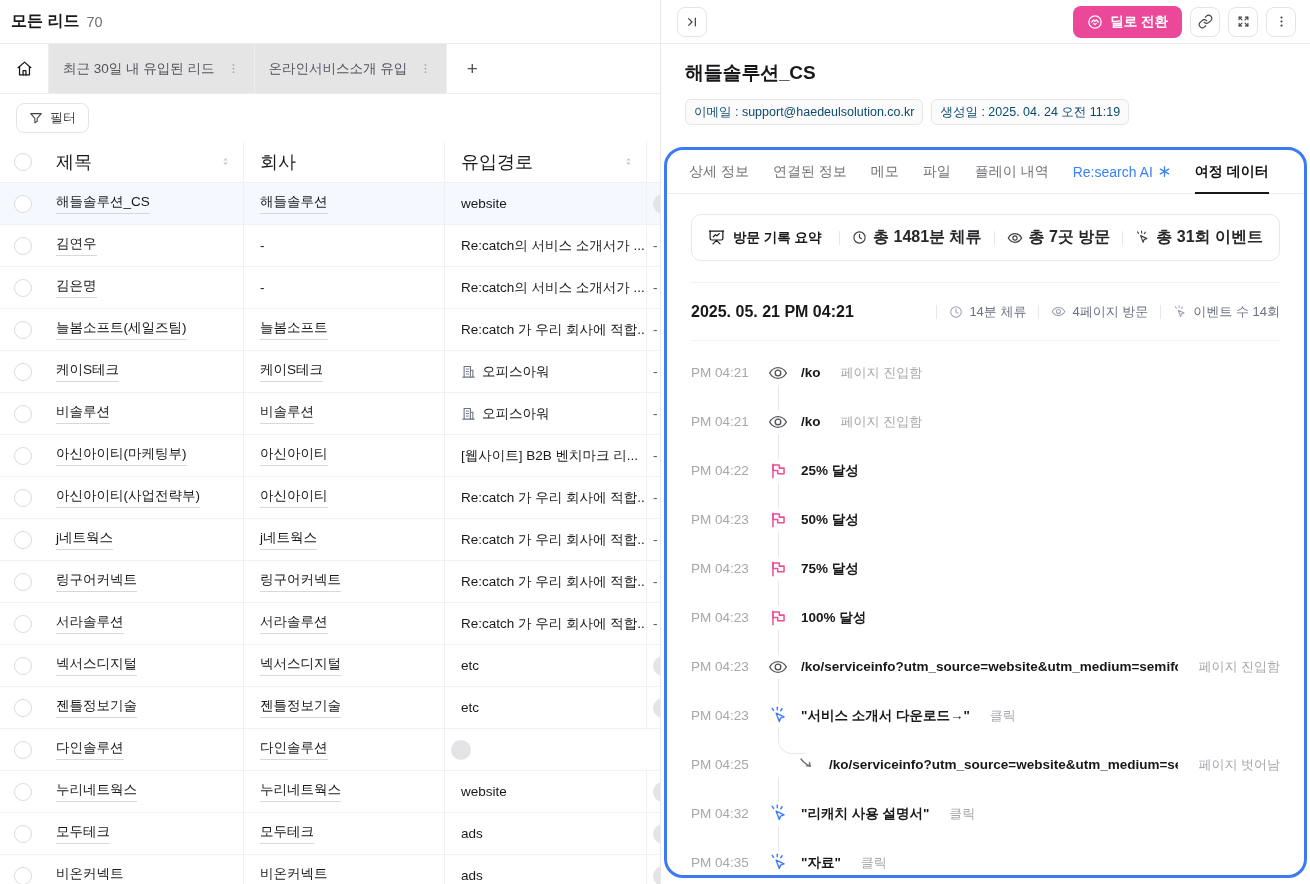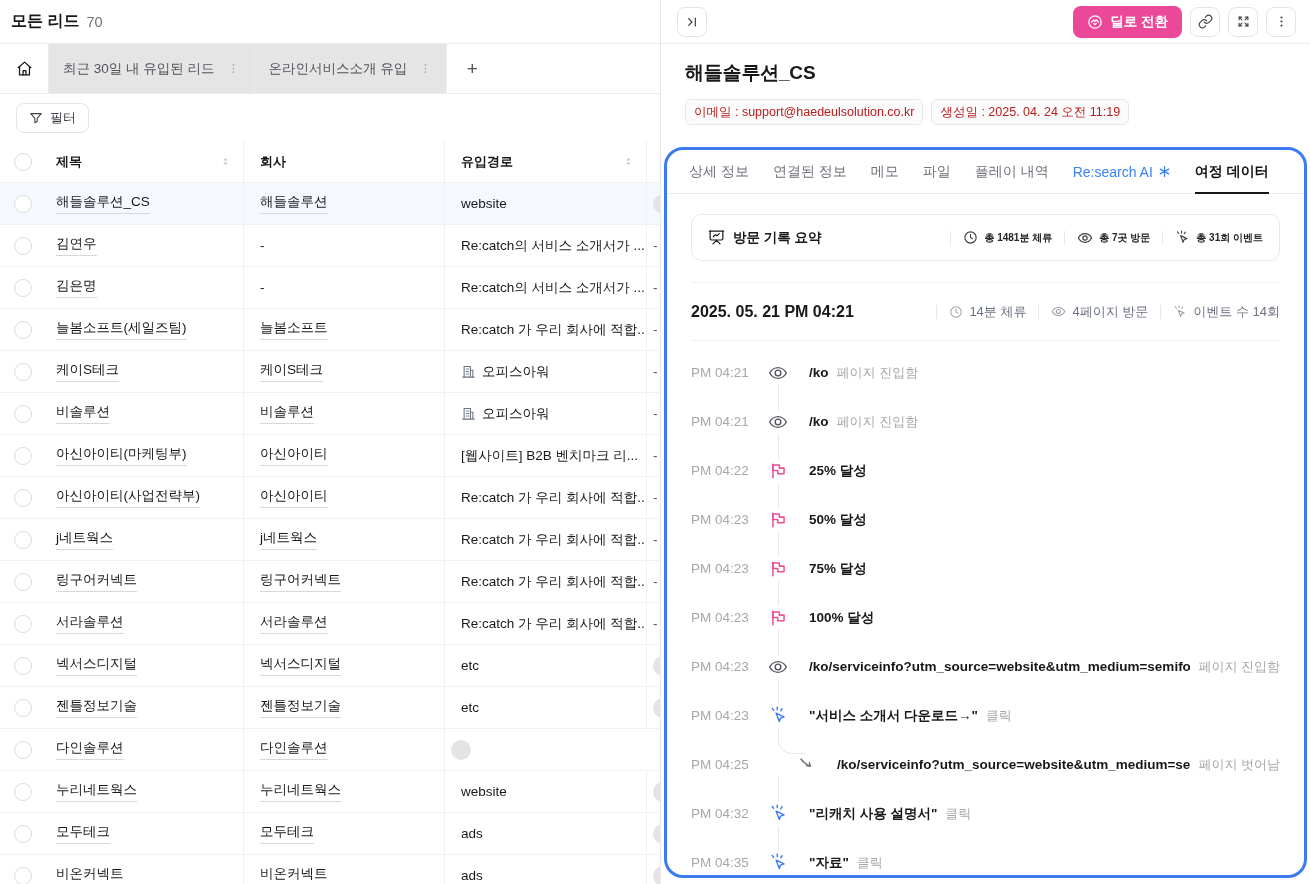--- a/index.html
+++ b/index.html
@@ -19,21 +19,21 @@
         display:flex;align-items:center;gap:12px;padding:0 14px;font-size:13.5px;color:#52525B;cursor:pointer}
   .vtab + .vtab{border-left:none}
   .vtab-kebab{color:#A1A1AA;display:flex}
   .add-view{display:flex;align-items:center;justify-content:center;width:50px;color:#52525B;cursor:pointer}
   .filterbar{height:47px;display:flex;align-items:center;padding:0 16px}
   .filter-btn{display:inline-flex;align-items:center;gap:7px;height:30px;padding:0 12px;border:1px solid #E4E4E7;
         border-radius:8px;background:#fff;font-size:13px;font-weight:400;color:#3F3F46;cursor:pointer}
 
   .tbl{width:660px}
   .trow{display:flex;align-items:center;height:42px;border-bottom:1px solid #F1F1F3;font-size:13.5px;background:#fff}
-  .trow.head{font-weight:700;font-size:13px;border-top:none}
+  .trow.head{font-weight:400;font-size:18px;border-top:none}
   .trow.sel{background:#F5F9FF}
   .trow.sel .cell{background:transparent}
   .cell{height:100%;display:flex;align-items:center;padding-left:16px;overflow:hidden;white-space:nowrap}
   .c-check{width:40px;padding-left:14px}
   .c-title{width:204px;border-right:1px solid #F1F1F3}
   .c-company{width:201px;border-right:1px solid #F1F1F3}
   .c-channel{width:202px;border-right:1px solid #F1F1F3}
   .c-edge{flex:1;padding-left:6px;color:#52525B}
   .chk{width:18px;height:18px;border:1.5px solid #DCDCE0;border-radius:50%;background:#fff;cursor:pointer;flex-shrink:0}
   .lnk{border-bottom:1px solid #D8D8DC;padding-bottom:2px;cursor:pointer}
@@ -46,52 +46,52 @@
   .r-top{height:44px;border-bottom:1px solid #EDEDEF;display:flex;align-items:center;padding:0 14px 0 16px;gap:8px}
   .iconbtn{width:30px;height:30px;border:1px solid #E4E4E7;border-radius:8px;background:#fff;display:flex;
            align-items:center;justify-content:center;cursor:pointer;color:#3F3F46}
   .r-top .spacer{flex:1}
   .convert-btn{height:32px;display:inline-flex;align-items:center;gap:7px;padding:0 14px;border:none;border-radius:8px;
            background:#ec4899;color:#fff;font-size:13.5px;font-weight:700;cursor:pointer;font-family:inherit}
   .r-head{padding:16px 24px 0}
   .r-name{font-size:19px;font-weight:700;letter-spacing:-.2px}
   .chips{display:flex;gap:8px;margin-top:13px}
   .chip{height:24px;display:inline-flex;align-items:center;padding:12px 8px;border:1px solid #E6E6E9;border-radius:6px;
-        background:#FBFBFC;font-size:12.5px;color:#b91c1c;white-space:nowrap}
+        background:#FBFBFC;font-size:12.5px;color:#0c4a6e;white-space:nowrap}
 
   .bluecard{position:absolute;left:3px;right:3px;top:147px;bottom:6px;border:3px solid #3D7BF5;border-radius:19px;
             background:#fff;overflow:hidden}
   .rtabs{height:44px;border-bottom:1px solid #EDEDEF;display:flex;align-items:stretch;padding:0 22px;gap:24px;
          font-size:14px;color:#71717A}
   .rtab{display:flex;align-items:center;gap:5px;position:relative;cursor:pointer;white-space:nowrap}
   .rtab.active{color:#111;font-weight:700}
   .rtab.active::after{content:'';position:absolute;left:0;right:0;bottom:-1px;height:2px;background:#18181B}
   .rtab.accent{color:#3B82F6;font-weight:500}
 
   .content{padding:0 24px;height:calc(100% - 44px);overflow:hidden}
   .sumcard{margin-top:20px;height:47px;border:1px solid #E8E8EA;border-radius:10px;display:flex;align-items:center;
            justify-content:space-between;padding:0 16px}
   .sum-left{display:flex;align-items:center;gap:8px;font-weight:700;font-size:13.5px;color:#18181B}
   .statgroup{display:flex;align-items:center}
-  .stat{display:flex;align-items:center;gap:6px;font-size:10px;font-weight:600;color:#27272A;white-space:nowrap}
+  .stat{display:flex;align-items:center;gap:6px;font-size:16px;font-weight:600;color:#27272A;white-space:nowrap}
   .statdiv{width:1px;height:14px;background:#E8E8EA;margin:0 12px}
   .sessmeta .stat{font-weight:400;color:#6B7280;font-size:13px}
 
   .hline{height:1px;background:#F1F1F3;margin-top:21px}
   .sessrow{height:57px;display:flex;align-items:center;justify-content:space-between}
   .sess-title{font-size:16px;font-weight:700}
 
   .timeline{padding-top:7px}
   .t-row{height:49px;display:flex;align-items:center;position:relative}
   .t-time{width:64px;font-size:13.5px;color:#A7A7AD;flex-shrink:0}
   .t-ico{width:22px;height:22px;margin-left:12px;display:flex;align-items:center;justify-content:center;flex-shrink:0;
          background:#fff;z-index:1}
   .t-row.indent .t-ico{margin-left:40px}
-  .t-text{margin-left:20px;font-weight:700;white-space:nowrap;overflow:hidden;min-width:0;flex-shrink:1}
-  .t-suffix{margin-left:8px;font-size:13px;color:#A7A7AD;white-space:nowrap;flex-shrink:0}
+  .t-text{margin-left:12px;font-weight:700;white-space:nowrap;overflow:hidden;min-width:0;flex-shrink:1}
+  .t-suffix{margin-left:20px;font-size:13px;color:#A7A7AD;white-space:nowrap;flex-shrink:0}
   .t-conn{position:absolute;left:87px;top:37px;height:25px;width:1px;background:#E8E8EA}
   .t-curve{position:absolute;left:87px;top:36px;width:27px;height:27px;border-left:1px solid #E8E8EA;
            border-bottom:1px solid #E8E8EA;border-bottom-left-radius:14px}
 </style>
 </head>
 <body>
 
 <div id="app">
 
   <div class="left">

